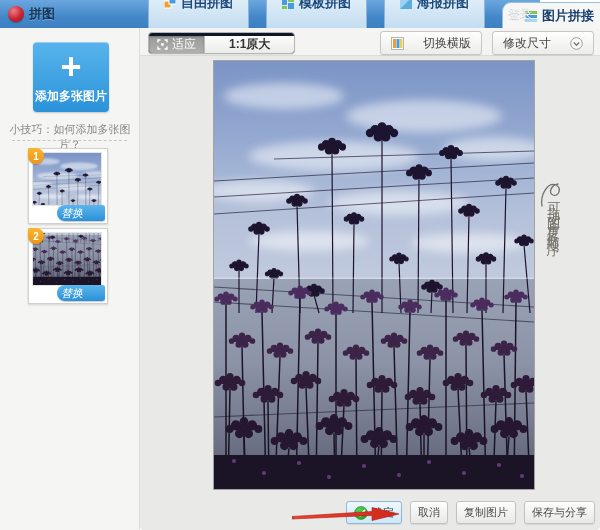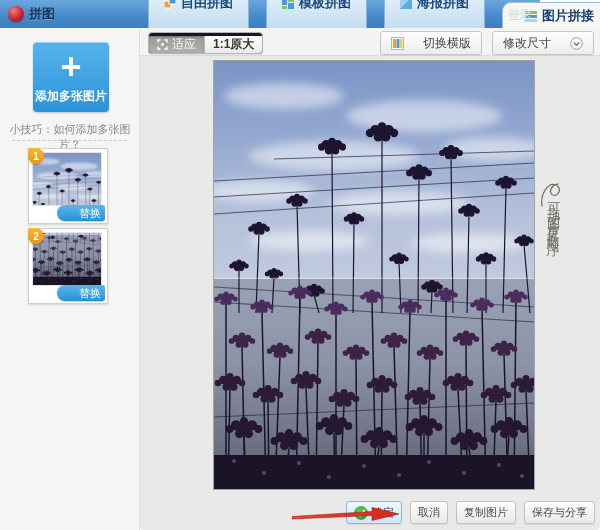--- a/index.html
+++ b/index.html
@@ -40,33 +40,33 @@
   .thumb-card.c1{top:120px;} .thumb-card.c2{top:200px;}
   .thumb-img{position:absolute;left:3px;top:3px;width:70px;height:54px;border:1px solid #e4e4e2;
              box-sizing:border-box;overflow:hidden;}
   .thumb-img svg{display:block;width:100%;height:100%;}
   .badge{position:absolute;left:-1px;top:-1px;width:16px;height:16px;z-index:2;
          background:linear-gradient(#f9b62e,#ef9314);border-radius:2px 50% 50% 50%;
          color:#fff;font-size:10px;font-weight:bold;display:flex;align-items:center;justify-content:center;
          box-shadow:0 1px 1px rgba(0,0,0,.25);}
   .replace-btn{position:absolute;right:2px;bottom:2px;min-width:40px;height:16px;line-height:16px;
                background:linear-gradient(#5cb5ec,#2a90d8);border-radius:10px 3px 3px 10px;
-               color:#fff;font-size:11px;text-align:right;padding:0 4px;cursor:pointer;
-               box-shadow:0 1px 1px rgba(0,0,0,.2);}
+               color:#fff;font-size:11px;text-align:left;padding:0 4px;cursor:pointer;
+               box-shadow:0 1px 1px rgba(0,0,0,.2);font-style:italic;}
 
   
   .workspace{position:absolute;left:140px;top:28px;width:460px;height:502px;background:#e9e9e7;
              border-radius:0 0 4px 4px;}
   .toolbar{position:absolute;left:0;top:0;width:460px;height:28px;background:#f4f4f2;
            border-bottom:1px solid #dddddb;box-sizing:border-box;}
   .seg{position:absolute;left:8px;top:4px;display:inline-flex;height:20px;border:1px solid #b5b5b3;
        border-radius:4px;overflow:hidden;background:#0f172a;box-shadow:0 1px 1px rgba(0,0,0,.08);align-items:flex-end;}
   .seg-fit{display:flex;align-items:center;gap:4px;padding:0 8px;font-size:12px;color:#fbfbfb;
            background:linear-gradient(#9a9a98,#b0b0ae);box-shadow:inset 0 1px 2px rgba(0,0,0,.25);cursor:pointer;}
-  .seg-orig{display:flex;align-items:center;gap:3px;padding:0 8px;font-size:12px;color:#333;
+  .seg-orig{display:flex;align-items:center;gap:3px;padding:0 24px;font-size:12px;color:#333;
             background:linear-gradient(#fdfdfd,#ebebe9);border-left:1px solid #bcbcba;cursor:pointer;}
   .seg-orig b{font-size:12px;}
   .tb-right{position:absolute;right:6px;top:3px;display:flex;gap:10px;}
   .tb-btn{display:flex;align-items:center;gap:19px;height:22px;padding:0 10px;font-size:12px;color:#444;
           background:linear-gradient(#fefefe,#ececea);border:1px solid #c6c6c4;border-radius:3px;
           box-shadow:0 1px 1px rgba(0,0,0,.06);cursor:pointer;white-space:nowrap;}
 
   .photo{position:absolute;left:73px;top:32px;width:320px;height:428px;border:1px solid #a3a3a1;
          background:#fff;cursor:move;}
   .photo svg{display:block;}

